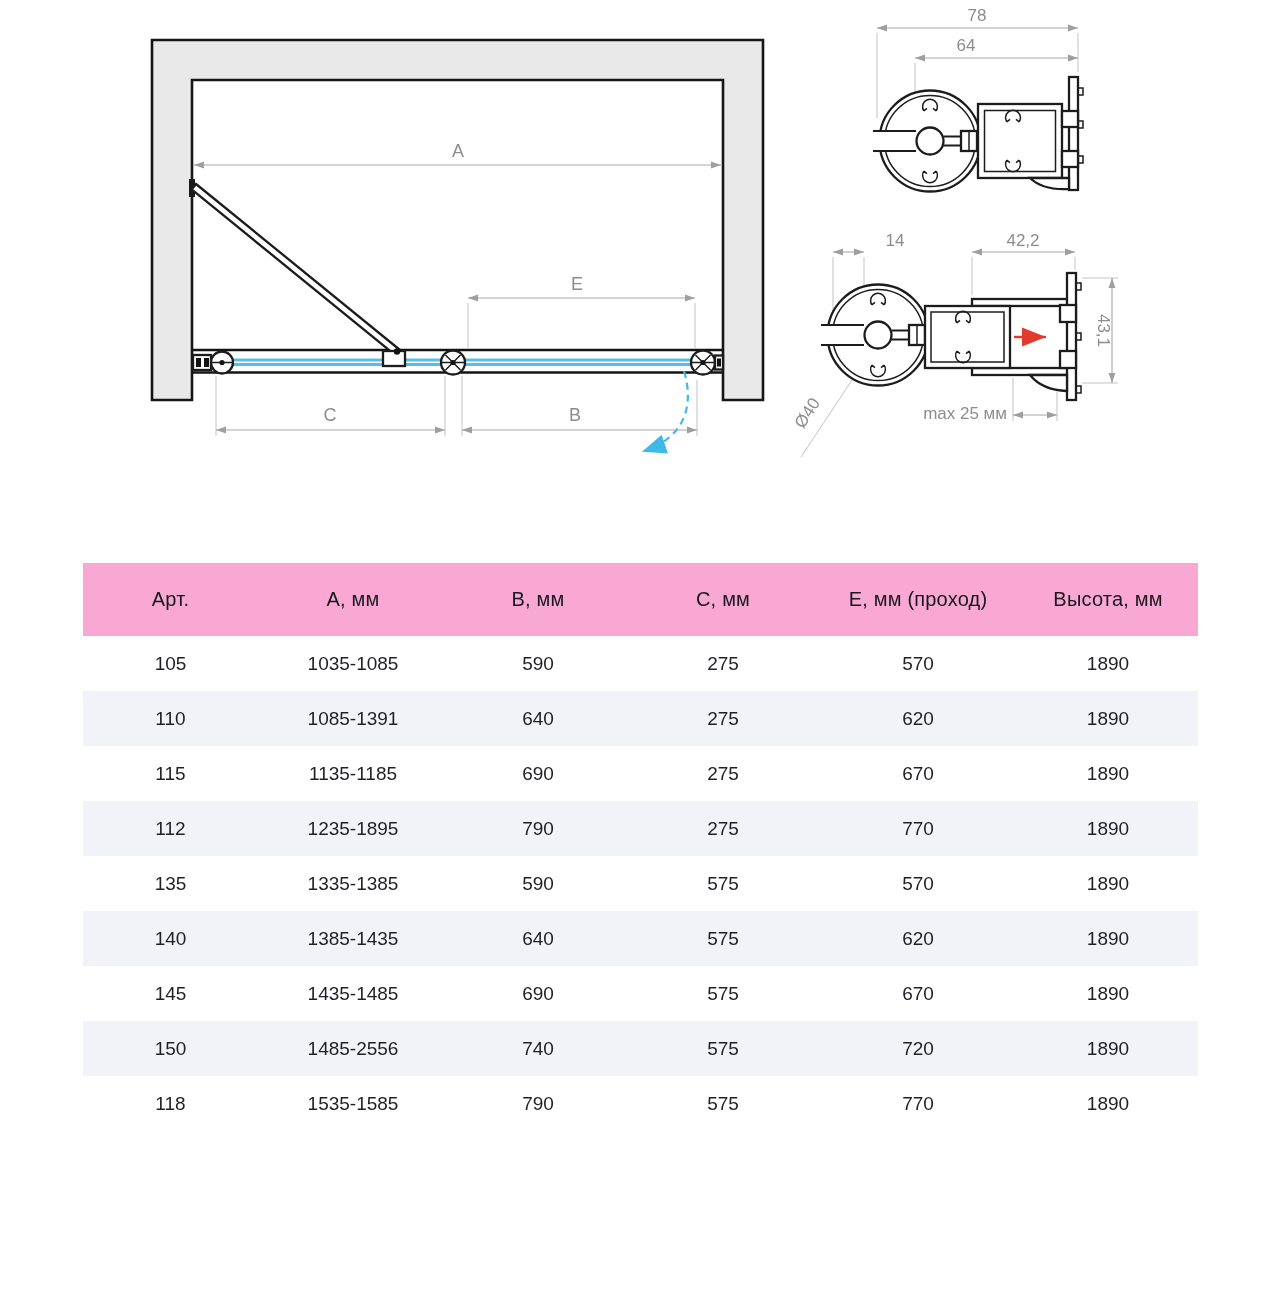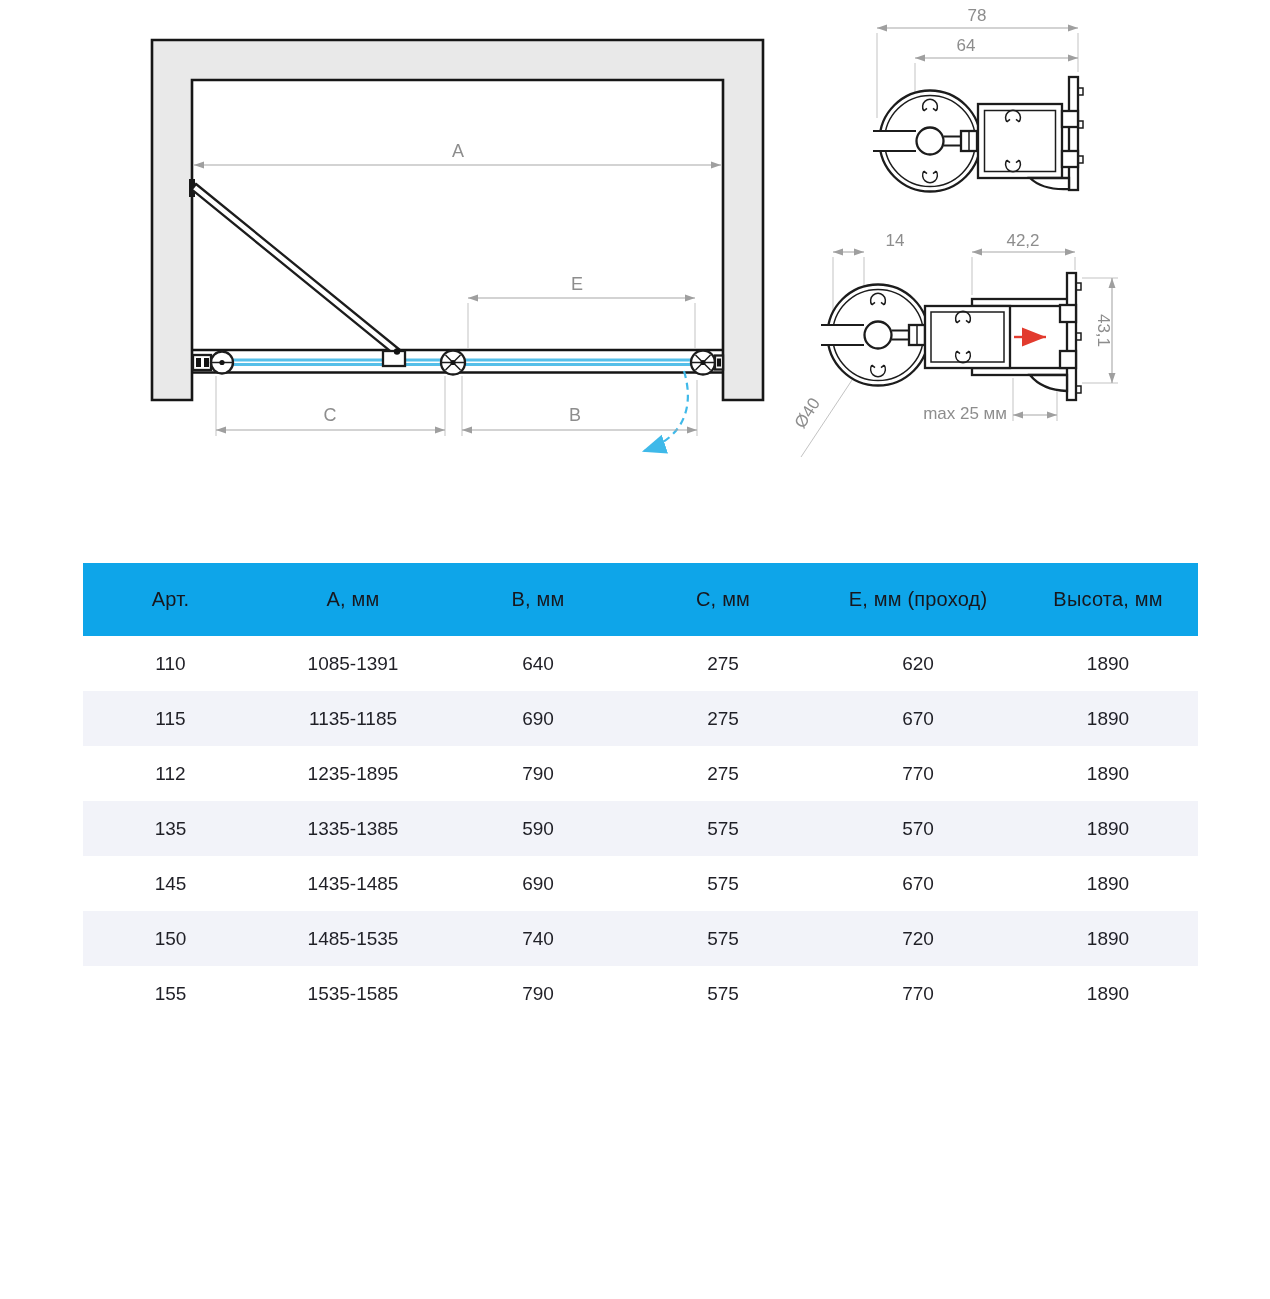--- a/index.html
+++ b/index.html
@@ -19,21 +19,21 @@
   .dim  { stroke:#a8a8a8; stroke-width:1.1; fill:none;
           marker-start:url(#ag); marker-end:url(#ag); }
   .ext  { stroke:#c3c3c3; stroke-width:1; fill:none; }
   .lbl  { font:18px "Liberation Sans", sans-serif; fill:#8d8d8d; }
   .lbl2 { font:17px "Liberation Sans", sans-serif; fill:#8d8d8d; }
 
   
   .spec-table-wrap { position:absolute; left:83px; top:563px; width:1115px; }
   table.spec { width:1115px; border-collapse:collapse; table-layout:fixed; }
   table.spec th {
-    height:73px; background:#0ea5e9; font-size:20px; font-weight:500;
+    height:73px; background:#f9a8d4; font-size:20px; font-weight:500;
     color:#17171d; text-align:center; vertical-align:middle; letter-spacing:.2px;
   }
   table.spec td {
     height:55px; font-size:19px; font-weight:400; color:#1f1f26;
     text-align:center; vertical-align:middle;
   }
   table.spec tbody tr:nth-child(even) { background:#f2f3f9; }
   table.spec tbody tr:nth-child(odd)  { background:#ffffff; }
 </style>
 </head>
@@ -206,20 +206,28 @@
           <th>Арт.</th>
           <th>А, мм</th>
           <th>В, мм</th>
           <th>С, мм</th>
           <th>Е, мм (проход)</th>
           <th>Высота, мм</th>
         </tr>
       </thead>
       <tbody>
           <tr>
+            <td>105</td>
+            <td>1035-1085</td>
+            <td>590</td>
+            <td>275</td>
+            <td>570</td>
+            <td>1890</td>
+          </tr>
+          <tr>
             <td>110</td>
             <td>1085-1391</td>
             <td>640</td>
             <td>275</td>
             <td>620</td>
             <td>1890</td>
           </tr>
           <tr>
             <td>115</td>
             <td>1135-1185</td>
@@ -238,37 +246,45 @@
           </tr>
           <tr>
             <td>135</td>
             <td>1335-1385</td>
             <td>590</td>
             <td>575</td>
             <td>570</td>
             <td>1890</td>
           </tr>
           <tr>
+            <td>140</td>
+            <td>1385-1435</td>
+            <td>640</td>
+            <td>575</td>
+            <td>620</td>
+            <td>1890</td>
+          </tr>
+          <tr>
             <td>145</td>
             <td>1435-1485</td>
             <td>690</td>
             <td>575</td>
             <td>670</td>
             <td>1890</td>
           </tr>
           <tr>
             <td>150</td>
-            <td>1485-1535</td>
+            <td>1485-2556</td>
             <td>740</td>
             <td>575</td>
             <td>720</td>
             <td>1890</td>
           </tr>
           <tr>
-            <td>155</td>
+            <td>118</td>
             <td>1535-1585</td>
             <td>790</td>
             <td>575</td>
             <td>770</td>
             <td>1890</td>
           </tr>
         </tbody>
     </table>
   </div>
 

